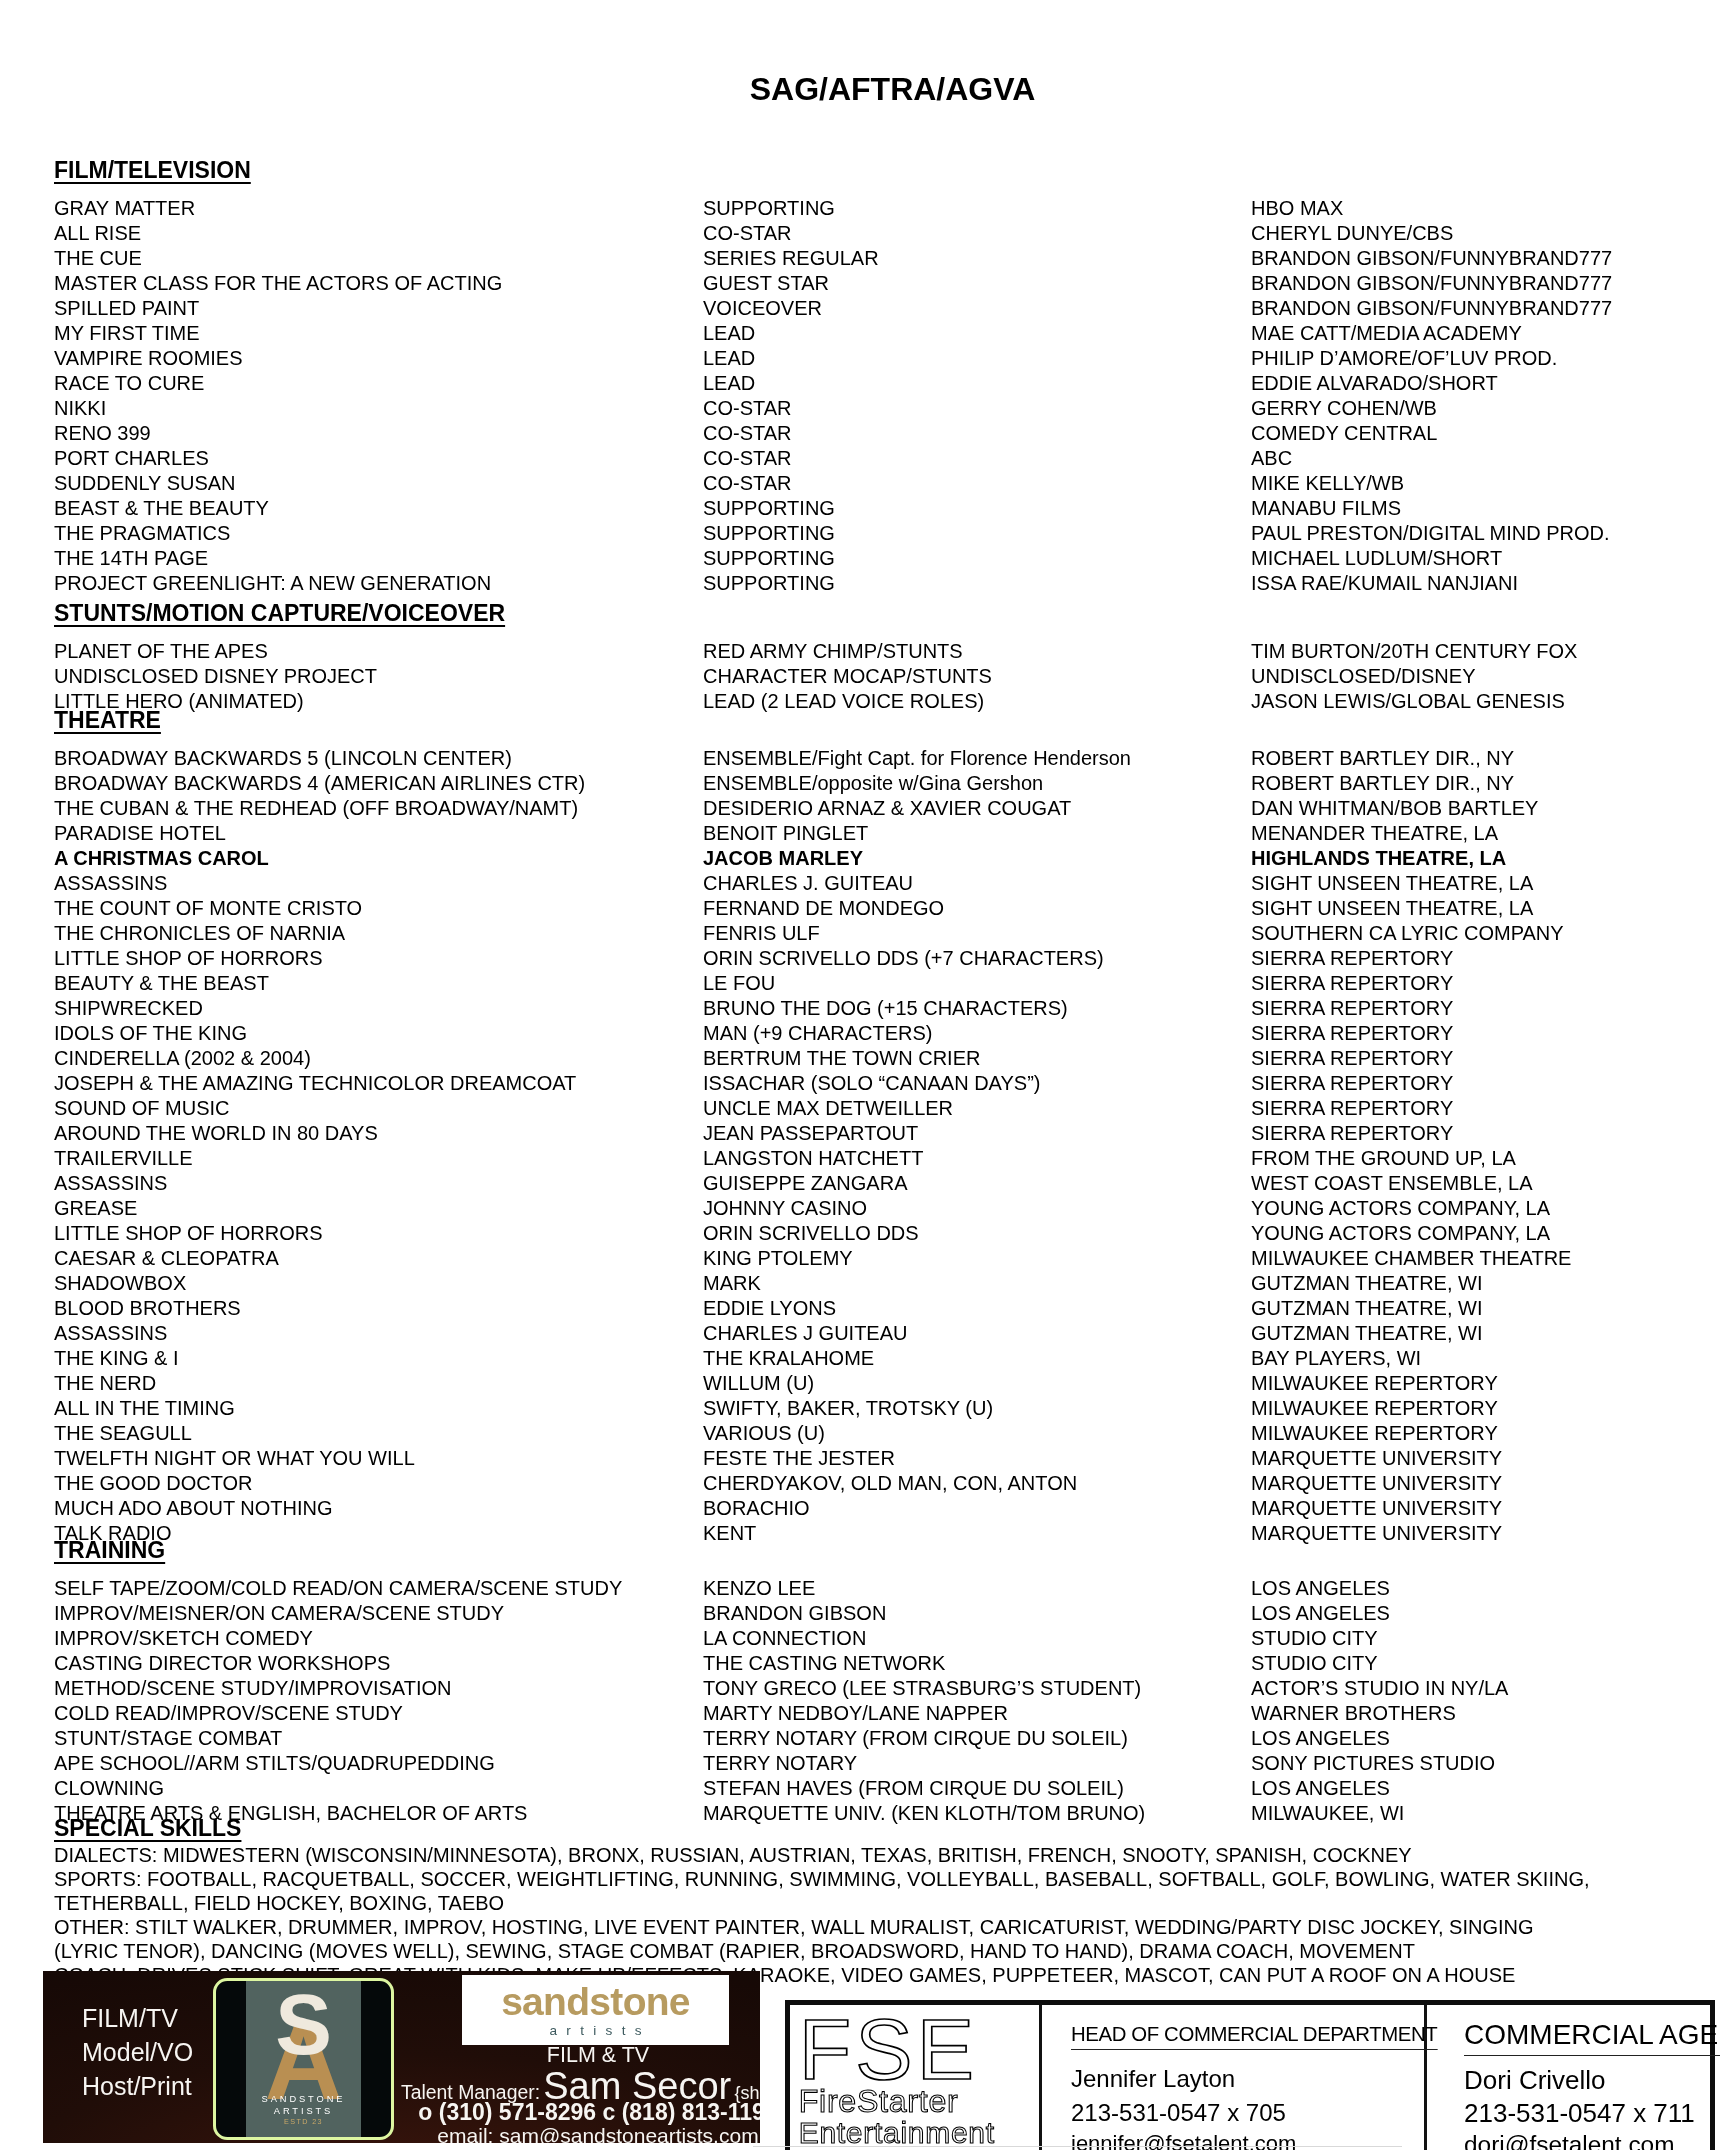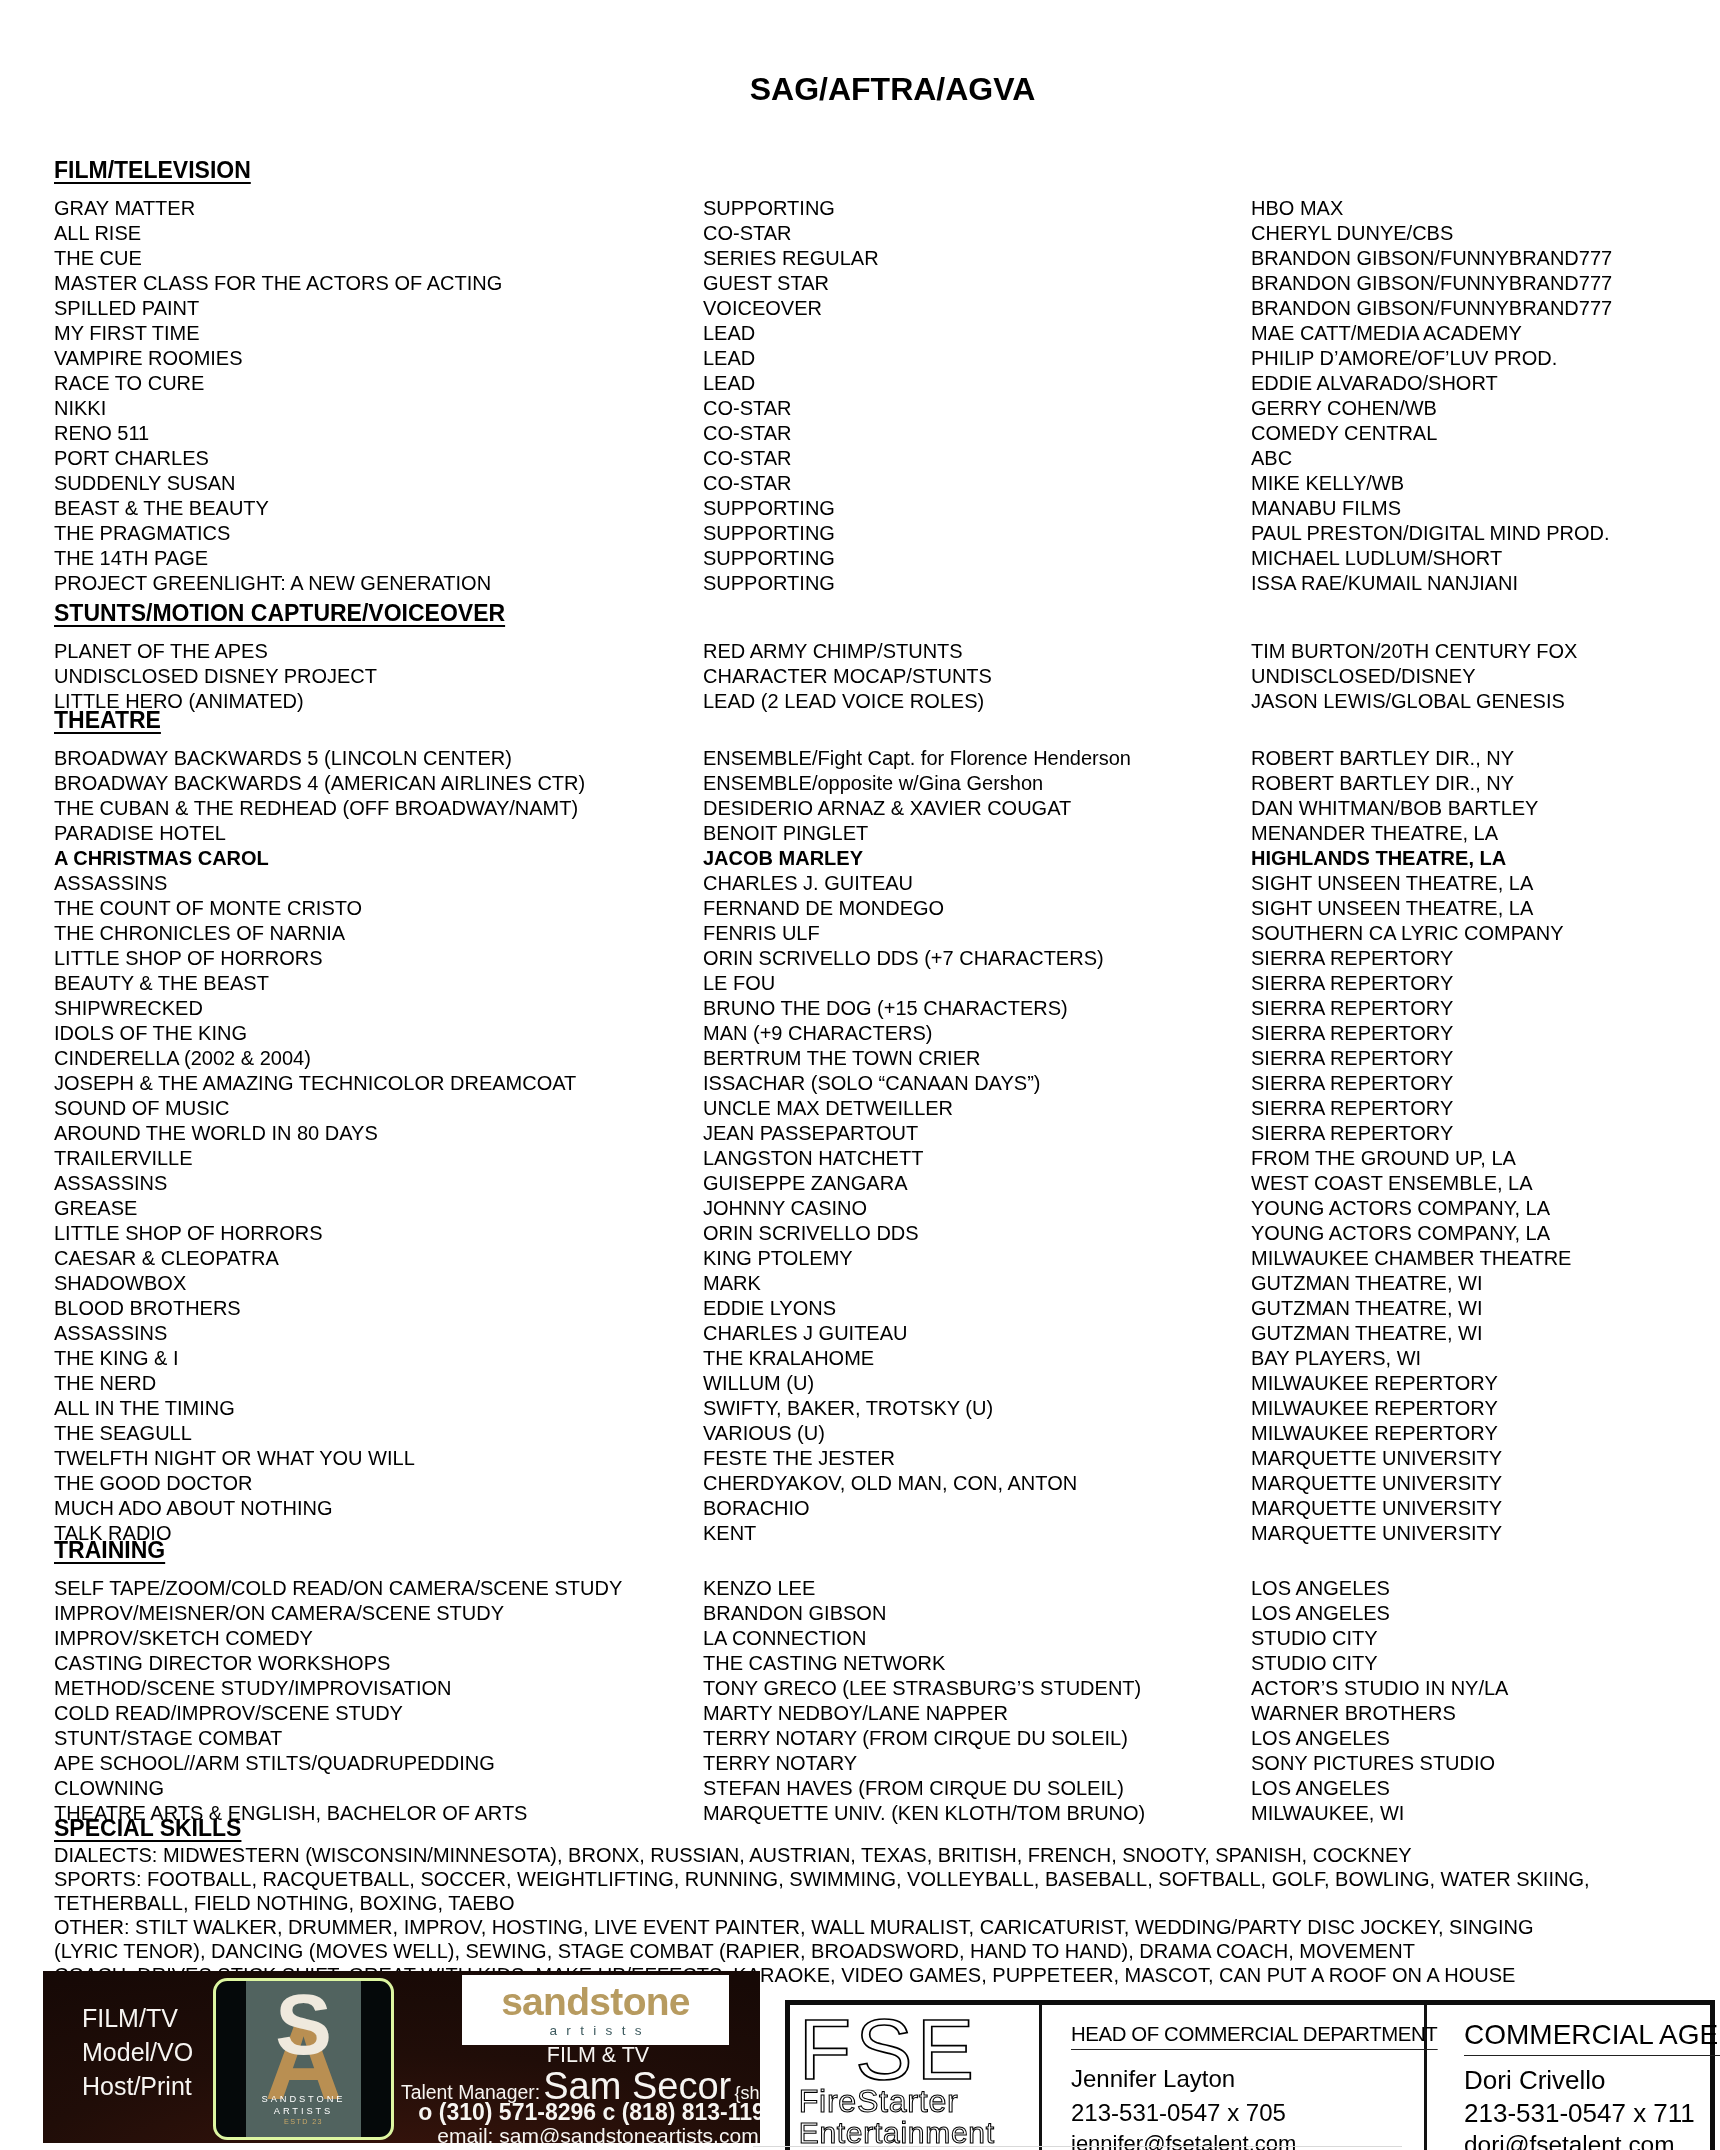--- a/index.html
+++ b/index.html
@@ -149,21 +149,21 @@
           <span class="cell c1">RACE TO CURE</span>
           <span class="cell c2">LEAD</span>
           <span class="cell c3">EDDIE ALVARADO/SHORT</span>
         </div>
         <div class="row">
           <span class="cell c1">NIKKI</span>
           <span class="cell c2">CO-STAR</span>
           <span class="cell c3">GERRY COHEN/WB</span>
         </div>
         <div class="row">
-          <span class="cell c1">RENO 511</span>
+          <span class="cell c1">RENO 399</span>
           <span class="cell c2">CO-STAR</span>
           <span class="cell c3">COMEDY CENTRAL</span>
         </div>
         <div class="row">
           <span class="cell c1">PORT CHARLES</span>
           <span class="cell c2">CO-STAR</span>
           <span class="cell c3">ABC</span>
         </div>
         <div class="row">
           <span class="cell c1">SUDDENLY SUSAN</span>
@@ -434,21 +434,21 @@
           <span class="cell c3">MILWAUKEE, WI</span>
         </div>
       </div>
   </div>
 
   <div class="section" style="top:1805px">
     <span class="sec-title">SPECIAL SKILLS</span>
     <div class="rows" id="skills-lines" style="margin-top:2.2px">
         <div class="skill-line">DIALECTS: MIDWESTERN (WISCONSIN/MINNESOTA), BRONX, RUSSIAN, AUSTRIAN, TEXAS, BRITISH, FRENCH, SNOOTY, SPANISH, COCKNEY</div>
         <div class="skill-line">SPORTS: FOOTBALL, RACQUETBALL, SOCCER, WEIGHTLIFTING, RUNNING, SWIMMING, VOLLEYBALL, BASEBALL, SOFTBALL, GOLF, BOWLING, WATER SKIING,</div>
-        <div class="skill-line">TETHERBALL, FIELD NOTHING, BOXING, TAEBO</div>
+        <div class="skill-line">TETHERBALL, FIELD HOCKEY, BOXING, TAEBO</div>
         <div class="skill-line">OTHER: STILT WALKER, DRUMMER, IMPROV, HOSTING, LIVE EVENT PAINTER, WALL MURALIST, CARICATURIST, WEDDING/PARTY DISC JOCKEY, SINGING</div>
         <div class="skill-line">(LYRIC TENOR), DANCING (MOVES WELL), SEWING, STAGE COMBAT (RAPIER, BROADSWORD, HAND TO HAND), DRAMA COACH, MOVEMENT</div>
         <div class="skill-line">COACH, DRIVES STICK SHIFT, GREAT WITH KIDS, MAKE UP/EFFECTS, KARAOKE, VIDEO GAMES, PUPPETEER, MASCOT, CAN PUT A ROOF ON A HOUSE</div>
       </div>
   </div>
 
   <div class="sandstone-box">
     <div class="ss-cats">
       <div>FILM/TV</div>
       <div>Model/VO</div>

